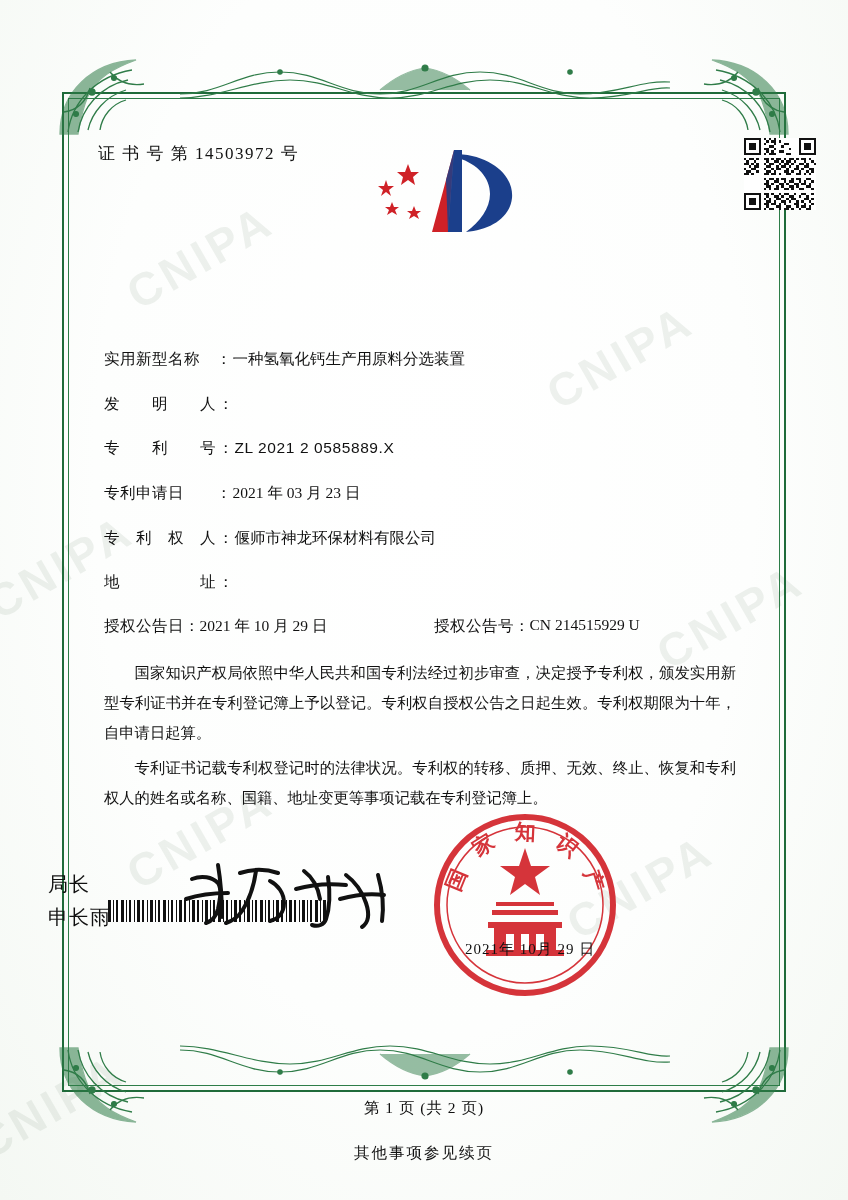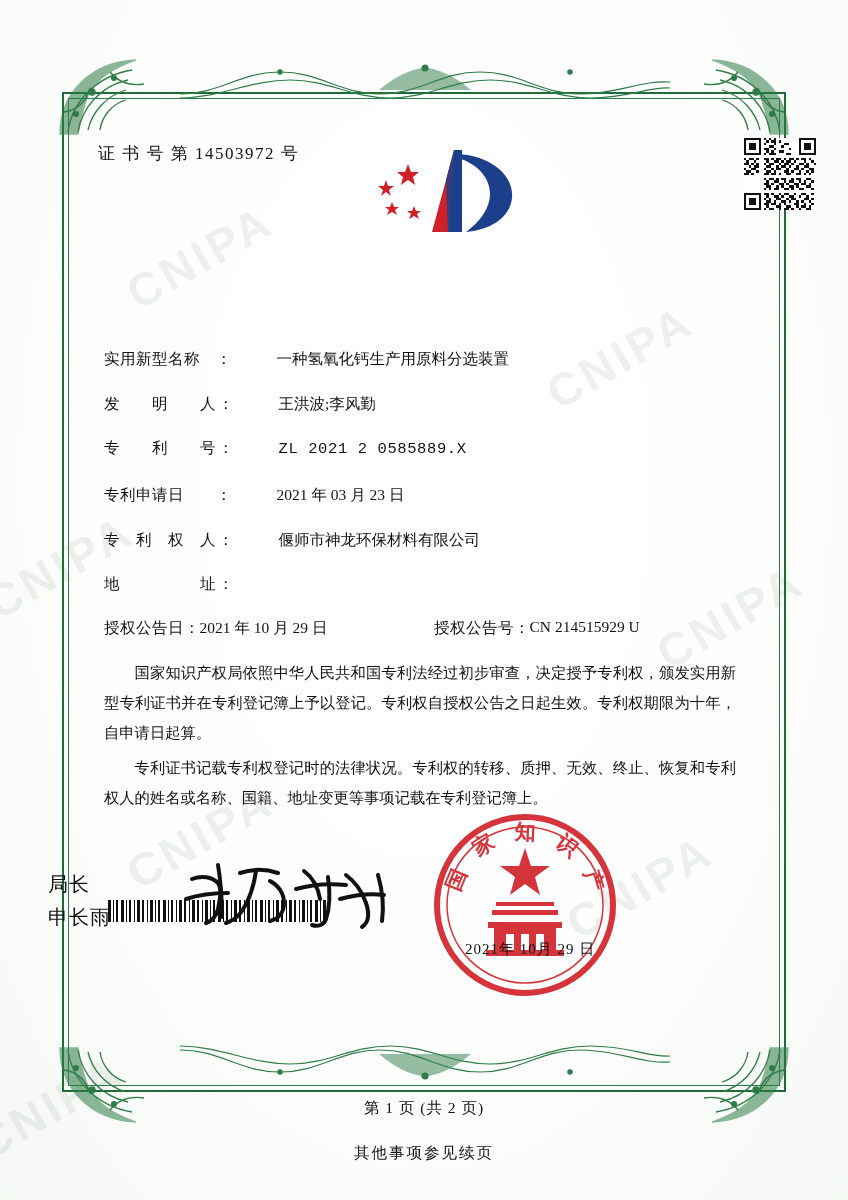--- a/index.html
+++ b/index.html
@@ -145,23 +145,23 @@
     flex: 0 0 112px;
     letter-spacing: 0.5px;
   }
   .field-label.spread {
     display: flex;
     justify-content: space-between;
     padding-right: 2px;
   }
   .field-label.spread span { display: inline-block; }
   .field-sep { margin: 0 1px 0 0; }
-  .field-value { flex: 1; margin-left: 44px; }
+  .field-value { flex: 1; }
   .field-value.mono {
-    font-family: Liberation Mono, monospace;
+    font-family: Liberation Sans, sans-serif;
     letter-spacing: 0.6px;
   }
   .dual {
     display: flex;
     align-items: baseline;
     margin-bottom: 23px;
   }
   .dual .left { width: 330px; display: flex; }
   .dual .right { display: flex; }
   .dual .lbl { letter-spacing: 0.5px; text-align: right; }
@@ -566,21 +566,20 @@
         <div class="field-value">一种氢氧化钙生产用原料分选装置</div>
       </div>
 
       <div class="field-row">
         <div class="field-label spread">
           <span>发</span>
           <span>明</span>
           <span>人</span>
         </div>
         <div class="field-sep">：</div>
-        <div class="field-value">王洪波;李风勤</div>
       </div>
 
       <div class="field-row">
         <div class="field-label spread">
           <span>专</span>
           <span>利</span>
           <span>号</span>
         </div>
         <div class="field-sep">：</div>
         <div class="field-value mono">ZL 2021 2 0585889.X</div>

